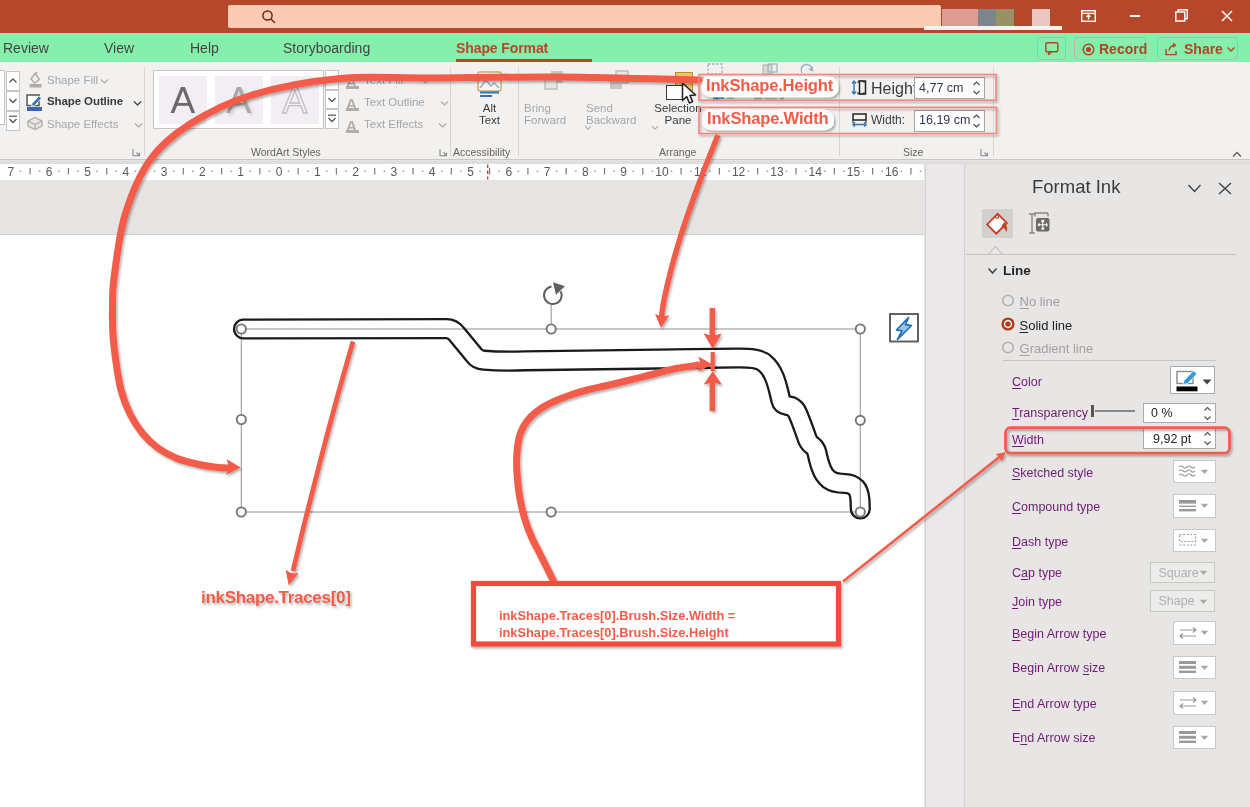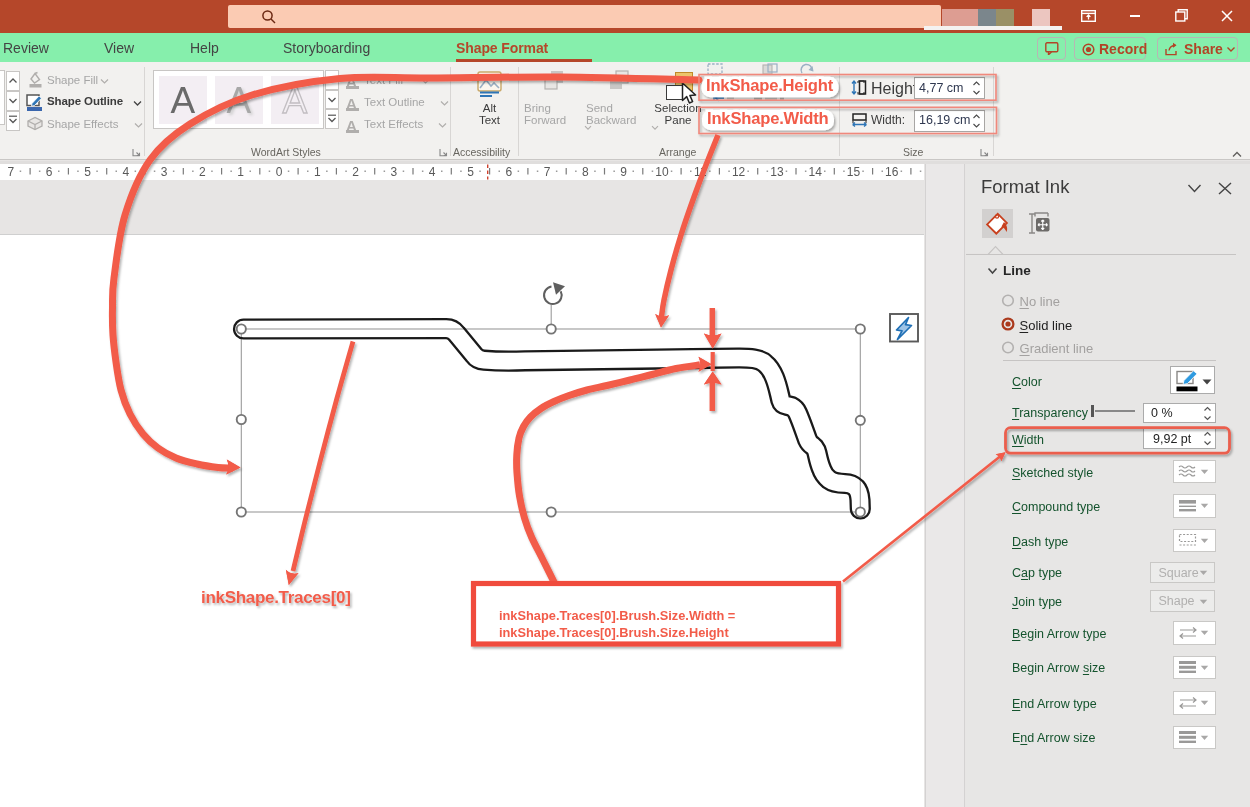--- a/index.html
+++ b/index.html
@@ -15,21 +15,21 @@
 .slide { left:0; top:235px; width:924px; height:572px; background:#fff; box-shadow:0 -1px 0 #cfcfcf; }
 .gutter { left:925px; top:164px; width:40px; height:643px; background:#eae8e8; border-left:1px solid #d4d2d2; border-right:1px solid #d4d2d2; }
 .panel { left:966px; top:164px; width:284px; height:643px; background:#e7e6e5; }
 .gl { color:#a6a6a6; } 
 .bl { color:#3b3b3b; }
 .lbl { font-size:11.5px; }
 .grplbl { position:absolute; font-size:10.5px; color:#67655f; top:146px; }
 .vdiv { position:absolute; top:67px; height:89px; width:1px; background:#d8d6d4; }
 .chevb { position:absolute; width:14.5px; height:20px; background:#fff; border:1px solid #c8c6c4; }
 svg { display:block; }
-.prow { position:absolute; font-size:12.5px; color:#14532d; }
+.prow { position:absolute; font-size:12.5px; color:#701a75; }
 .pbtn { position:absolute; width:43px; height:23.5px; background:#fff; border:1px solid #c9c8c6; }
 .pcombo { position:absolute; width:65px; height:21.5px; background:#ececeb; border:1px solid #c9c8c6; color:#b1b0af; font-size:12.5px; line-height:20px; padding-left:7px; }
 u { text-decoration:underline; text-underline-offset:2px; }
 </style></head><body>
 
 <div class="abs titlebar"></div>
 <div class="abs search">
     <svg class="abs" style="left:33px;top:4px" width="16" height="16" viewBox="0 0 16 16">
       <circle cx="6.5" cy="6.5" r="4.6" fill="none" stroke="#6b2812" stroke-width="1.5"></circle>
       <line x1="10" y1="10" x2="14" y2="14" stroke="#6b2812" stroke-width="1.5"></line>
@@ -374,21 +374,21 @@
     <rect x="919.8" y="170.5" width="1.5" height="1.5" fill="#9a9a9a"></rect>
     <g stroke="#d0422e" stroke-width="1.4" stroke-dasharray="3.5,2.5">
       <line x1="487.7" y1="164.5" x2="487.7" y2="179.5"></line>
     </g>
   </svg>
 
 <div class="abs editor"></div>
 <div class="abs slide"></div>
 <div class="abs gutter"></div>
 <div class="abs panel"></div>
-<div class="abs" style="left:981px;top:176px;font-size:18.5px;color:#3b3b3b">Format Ink</div>
+<div class="abs" style="left:1032px;top:176px;font-size:18.5px;color:#3b3b3b">Format Ink</div>
 <svg class="abs" style="left:1187px;top:183px" width="15" height="11" viewBox="0 0 15 11">
     <path d="M1.5 2 L7.5 8.5 L13.5 2" fill="none" stroke="#444" stroke-width="1.4"></path>
   </svg>
 <svg class="abs" style="left:1218px;top:182px" width="14" height="13" viewBox="0 0 14 13">
     <path d="M1 1 L13 12 M13 1 L1 12" stroke="#444" stroke-width="1.4"></path>
   </svg>
 <div class="abs" style="left:981.6px;top:208.5px;width:31.2px;height:29.7px;background:#d2d0cf"></div>
 <svg class="abs" style="left:984px;top:211px" width="27" height="25" viewBox="0 0 27 25">
     <g transform="rotate(-45 13 12)">
       <rect x="5" y="6" width="15" height="13" fill="#fff" stroke="#c8401e" stroke-width="1.8"></rect>

